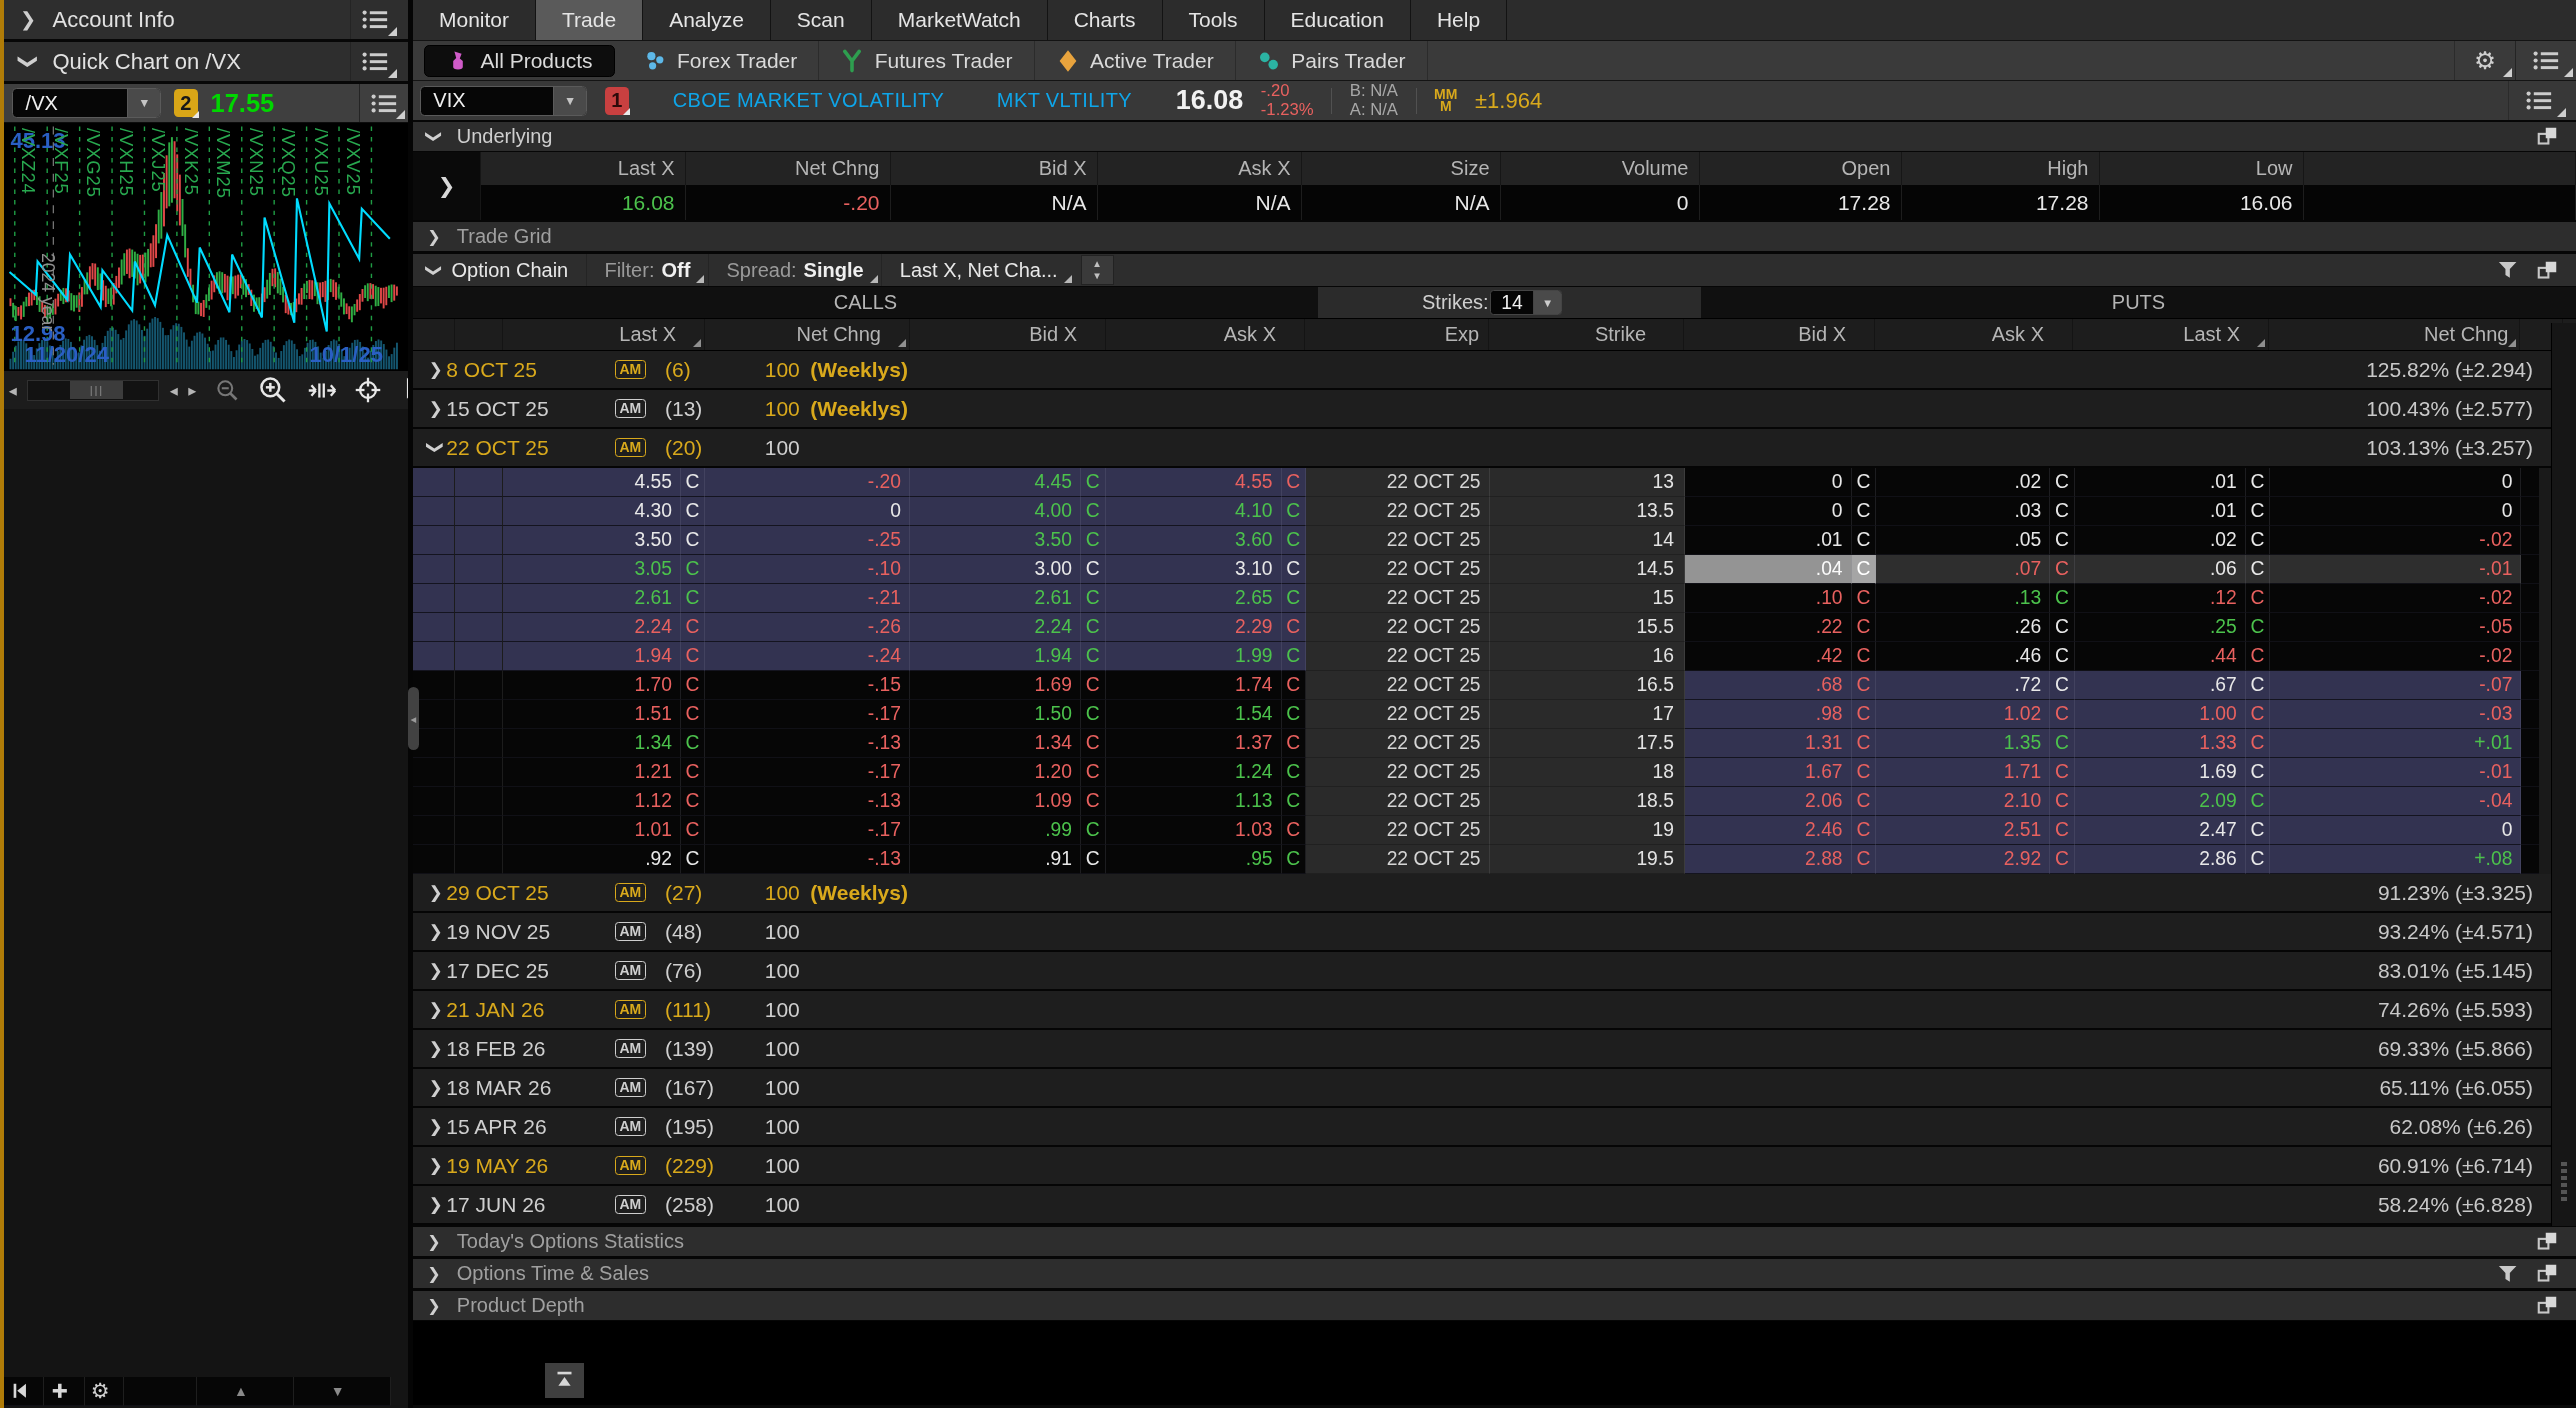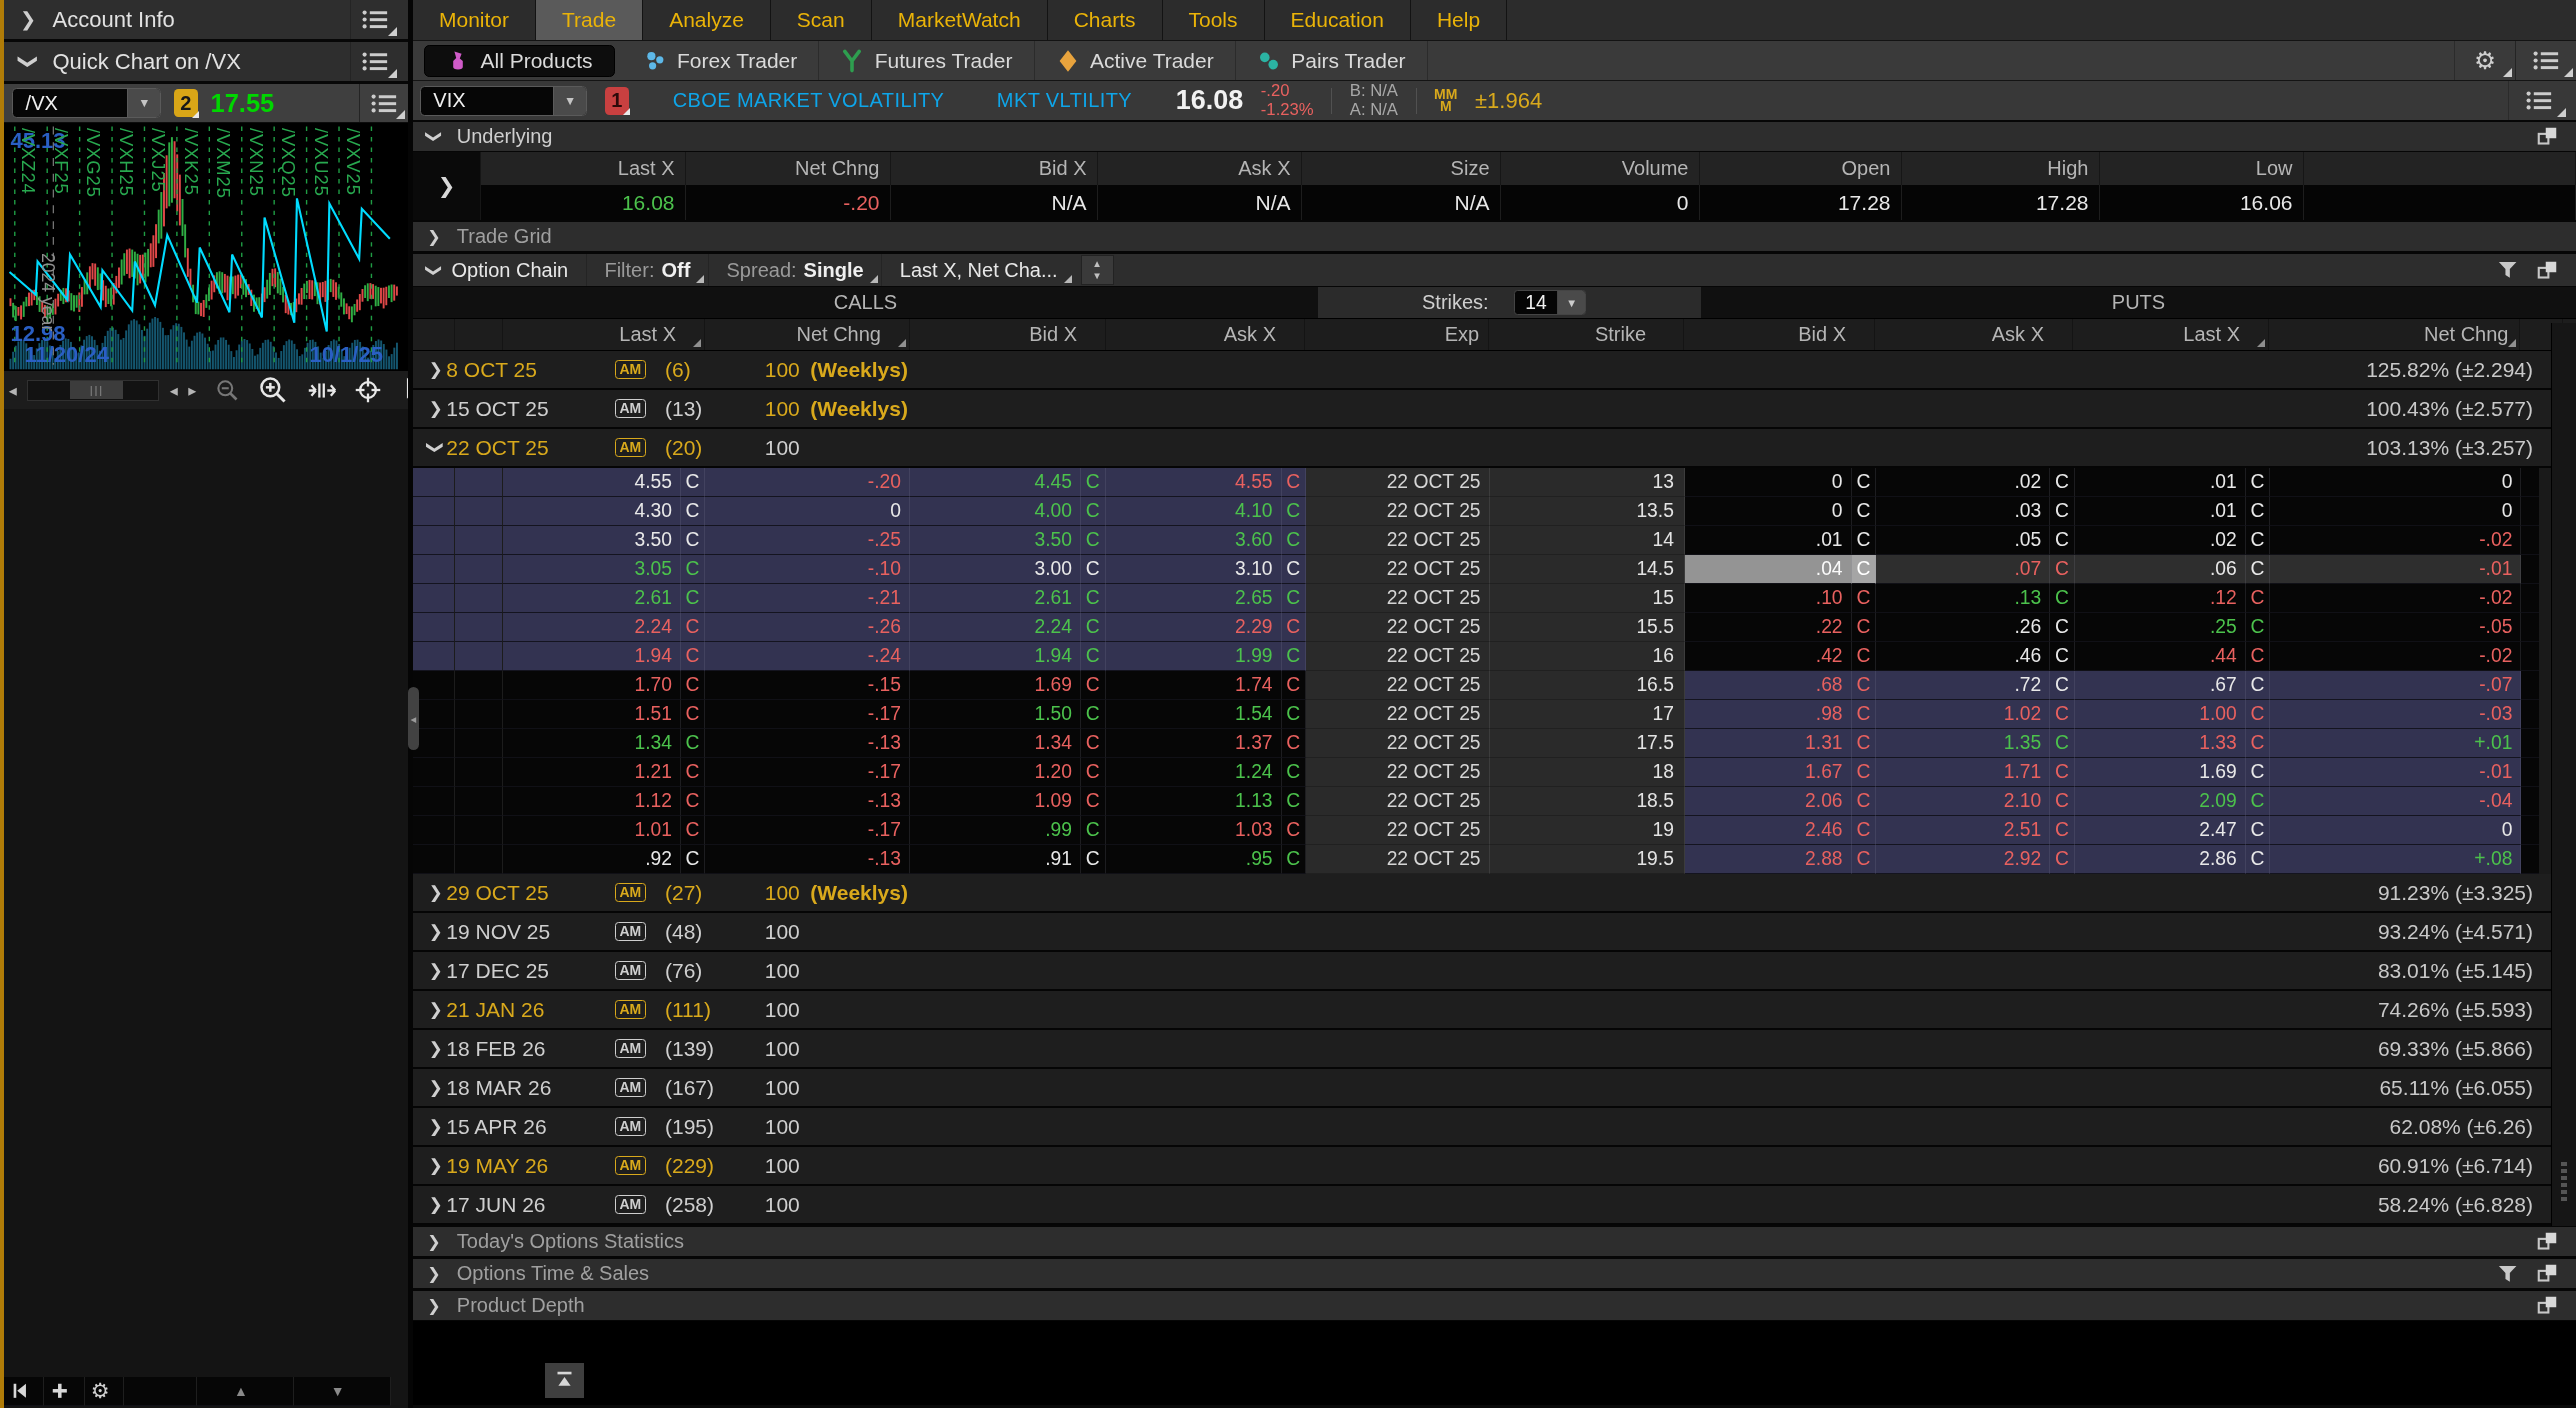--- a/index.html
+++ b/index.html
@@ -34,21 +34,21 @@
   .track .handle{position:absolute;left:42px;top:0.9px;width:53px;height:17.6px;background:#3c3c3c;display:flex;align-items:center;justify-content:center;color:#8a8a8a;font-size:11.4px;letter-spacing:1.8px}
   .tbtn{width:23px;height:23px;display:flex;align-items:center;justify-content:center;color:#b5b5b5;font-size:16px}
   .tico{display:flex;align-items:center;justify-content:center}
   #side-empty{height:968px;background:#141414;position:relative}
   #side-bottom{height:29px;background:#2e2e2e;display:flex;align-items:stretch;width:387px}
   #side-bottom .cell{display:flex;align-items:center;justify-content:center;border-right:0.9px solid #1e1e1e;color:#d8d8d8}
 
   
   #main{position:absolute;left:408px;top:0;width:2168px;height:1408px;background:#0a0a0a;border-left:5.3px solid #050505}
   .menu-bar{height:40px;background:#2c2c2c;display:flex}
-  .menu-tab{padding:0 26px;display:flex;align-items:center;font-size:21px;color:#eab308;border-right:0.9px solid #131313}
+  .menu-tab{padding:0 26px;display:flex;align-items:center;font-size:21px;color:#e5e5e5;border-right:0.9px solid #131313}
   .menu-tab.active{background:#5a5a5a}
   .sub-bar{height:40px;background:#3a3a3a;display:flex;align-items:center;border-top:1.8px solid #131313;padding-left:11px}
   .sub-tab{height:40px;display:flex;align-items:center;gap:10.5px;padding:0 21px;font-size:21px;color:#dadada;border-right:0.9px solid #2b2b2b}
   .sub-tab.active{background:#0d0d0d;border-radius:5.3px;height:32px;margin-right:7px;border:0.9px solid #000}
   .sub-right{margin-left:auto;display:flex;height:100%}
   .gear{font-size:24.6px;color:#cfcfcf}
   .sym-bar{height:40px;background:#383838;display:flex;align-items:center;padding:0 7px;gap:17.6px;border-top:1.8px solid #141414;position:relative}
   .sym-desc{font-size:20px;color:#0ea5e9;letter-spacing:0.4px}
   .sym-last{font-size:27px;font-weight:bold;color:#f2f2f2}
   .two-line{display:flex;flex-direction:column;justify-content:center;font-size:16.7px;line-height:1.1}
@@ -68,21 +68,21 @@
   .und-x{grid-row:1/3;display:flex;align-items:center;justify-content:center;color:#d8d8d8;font-size:21px;background:#0a0a0a;border-right:0.9px solid #161616}
 
   .oc-hd{height:34px;background:#2d2d2d;display:flex;align-items:center;border-top:2.6px solid #060606;padding:0 8.8px 0 10.5px;gap:0;position:relative}
   .oc-ctl{height:100%;display:flex;align-items:center;gap:7px;padding:0 17.6px;border-left:0.9px solid #242424;position:relative;font-size:20px}
   .oc-ctl:first-of-type{border-left:none;padding-left:0}
   .oc-ctl .lab{color:#9a9a9a}.oc-ctl .val{color:#f0f0f0;font-weight:bold}
   .ddmark::after{content:"";position:absolute;right:3.5px;bottom:3.5px;border-left:8px solid transparent;border-bottom:8px solid #b8b8b8}
   .spinner{width:33px;height:30px;background:#3a3a3a;border:0.9px solid #222;display:flex;flex-direction:column;align-items:center;justify-content:center;color:#c0c0c0;font-size:9.7px;line-height:1.2;margin-left:5.3px}
   .cp-row{display:flex;height:32px;border-top:1.8px solid #060606}
   .cp-calls{width:905px;background:#101010;display:flex;align-items:center;justify-content:center;font-size:20px;color:#b5b5b5}
-  .cp-mid{width:383px;background:#2b2b2b;display:flex;align-items:center;padding-left:104px;gap:25px;font-size:20px;color:#cfcfcf}
+  .cp-mid{width:383px;background:#2b2b2b;display:flex;align-items:center;padding-left:104px;gap:1px;font-size:20px;color:#cfcfcf}
   .cp-puts{flex:1;background:#101010;display:flex;align-items:center;justify-content:center;font-size:20px;color:#b5b5b5}
   .strikes-dd{height:25.5px;background:#050505;border:0.9px solid #444;border-radius:3.5px;display:flex;align-items:center;overflow:hidden}
   .strikes-dd .v{padding:0 10.5px;font-size:19.3px;color:#f0f0f0}
   .strikes-dd .b{width:28px;height:100%;background:#4a4a4a;display:flex;align-items:center;justify-content:center;font-size:11.4px;color:#ccc;border-left:0.9px solid #444}
 
   .och{display:grid;grid-template-columns:42px 48px 202px 205px 196px 199px 184px 195px 191px 198px 196px 251px 43px;height:33px;background:#1d1d1d;border-top:1.8px solid #000;border-bottom:1.8px solid #000}
   .och-cell{display:flex;align-items:center;justify-content:flex-end;padding-right:28px;font-size:20px;color:#b5b5b5;position:relative;border-right:0.9px solid #141414}
   .och-cell.sortmark::after{content:"";position:absolute;right:2.6px;bottom:2.6px;border-left:8px solid transparent;border-bottom:8px solid #8f8f8f}
   .och-cell.exp-h{padding-right:8.8px}.och-cell.strike-h{padding-right:37px}.och-cell.net-h{padding-right:10.5px}
 

